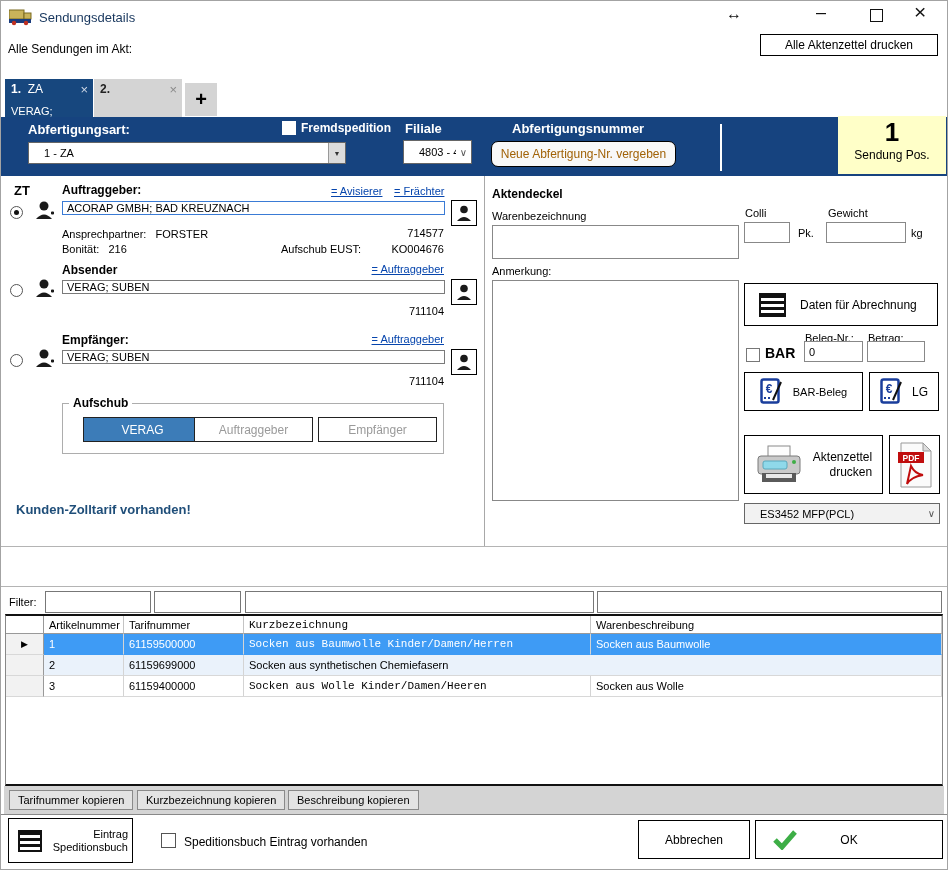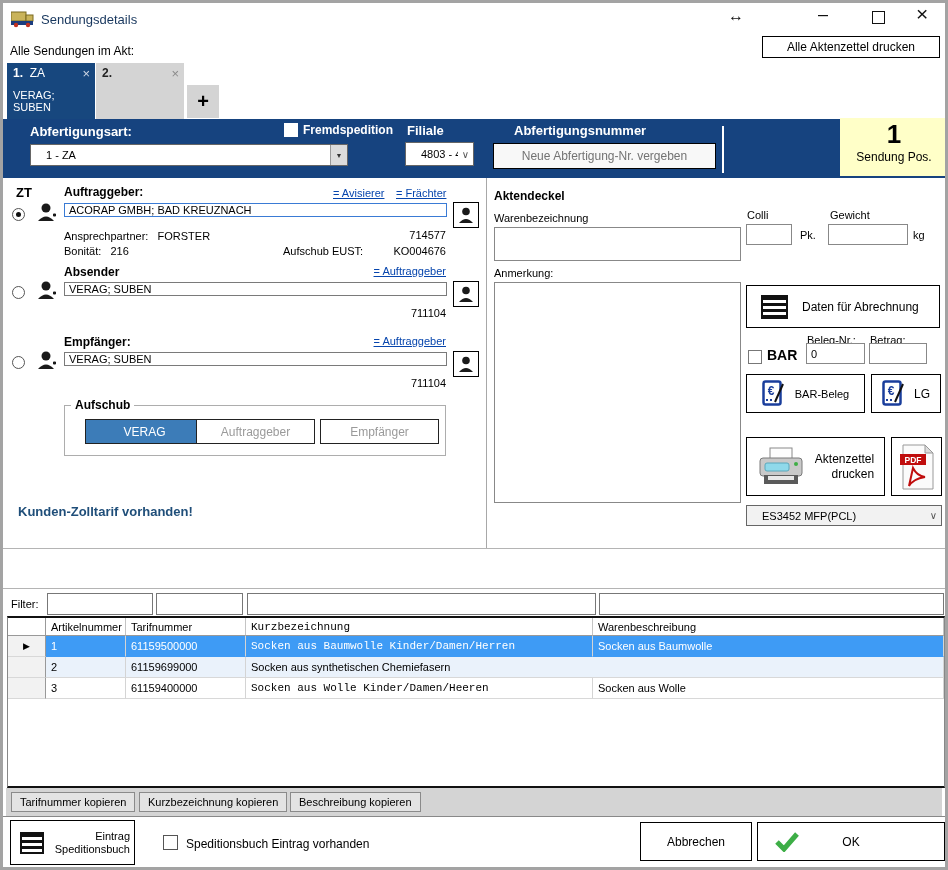--- a/index.html
+++ b/index.html
@@ -1,31 +1,31 @@
 <!DOCTYPE html>
 <html><head>
 <meta charset="utf-8">
 <style>
   * { margin:0; padding:0; box-sizing:border-box; }
   html,body { background:#e8e8e8; }
   body { font-family:"Liberation Sans", sans-serif; }
   .window {
     position:relative; width:948px; height:870px;
-    background:#fff; border:3px solid #a3a3a3; overflow:hidden;
+    background:#fff; border:1px solid #a3a3a3; overflow:hidden;
     font-size:12px; color:#000;
   }
   .abs { position:absolute; }
   
   .title-text { font-size:13px; color:#17365d; }
   .winctl { color:#111; text-align:center; cursor:default; }
   .maxbox { width:13px; height:13px; border:1.5px solid #111; }
   .btn { background:#fff; border:1.5px solid #000; display:flex; align-items:center; justify-content:center; cursor:pointer; }
   .btn-thin { border:1px solid #8a8a8a; background:#e3e3e3; }
   
-  .tab { color:#fff; background:#17477E; }
+  .tab { color:#fff; background:#17477E;margin-top:18px; }
   .tab .x { position:absolute; top:3px; right:5px; color:#cfd8e6; font-size:13px; }
   .tab2 { background:#d4d4d4; color:#222; }
   .tab2 .x { color:#8a8a8a; }
   .addtab { background:#d4d4d4; font-size:20px; font-weight:bold; display:flex; align-items:center; justify-content:center; }
   
   .band { background:#16437F; }
   .band-label { color:#fff; font-weight:bold; font-size:13px; }
   .combo { background:#fff; border:1px solid #666; display:flex; align-items:center; font-size:11px; overflow:hidden; white-space:nowrap; }
   .combo .val { padding-left:15px; flex:1; overflow:hidden; }
   .combo .arrowbtn { width:17px; height:100%; background:#dcdcdc; border-left:1px solid #999; display:flex; align-items:center; justify-content:center; font-size:7px; color:#333; flex:none; }
@@ -113,21 +113,21 @@
     <span class="arrowbtn">▼</span>
   </div>
   <div class="abs checkbox" style="left:281px;top:120px;border:none;"></div>
   <div class="abs band-label" style="left:300px;top:120px;font-size:12px;">Fremdspedition</div>
   <div class="abs band-label" style="left:404px;top:120px;">Filiale</div>
   <div class="abs combo" style="left:402px;top:139px;width:69px;height:24px;">
     <span class="val">4803 - 480</span>
     <span class="chev">∨</span>
   </div>
   <div class="abs band-label" style="left:511px;top:120px;">Abfertigungsnummer</div>
-  <div class="abs btn" style="left:490px;top:140px;width:223px;height:26px;font-size:12px;color:#737373;background:#f8f8f8;">
+  <div class="abs btn" style="left:490px;top:140px;width:185px;height:26px;font-size:12px;color:#a16207;background:#f8f8f8;border-radius:7px;">
     <span>Neue Abfertigung-Nr. vergeben</span>
   </div>
   <div class="abs" style="left:719px;top:123px;width:2px;height:47px;background:#fff;"></div>
   <div class="abs yellow" style="left:837px;top:115px;width:108px;height:58px;">
     <div style="font-size:26px;font-weight:bold;line-height:32px;">1</div>
     <div style="font-size:12px;">Sendung Pos.</div>
   </div>
 
   <div class="abs blab" style="left:13px;top:182px;font-size:13px;">ZT</div>
 

